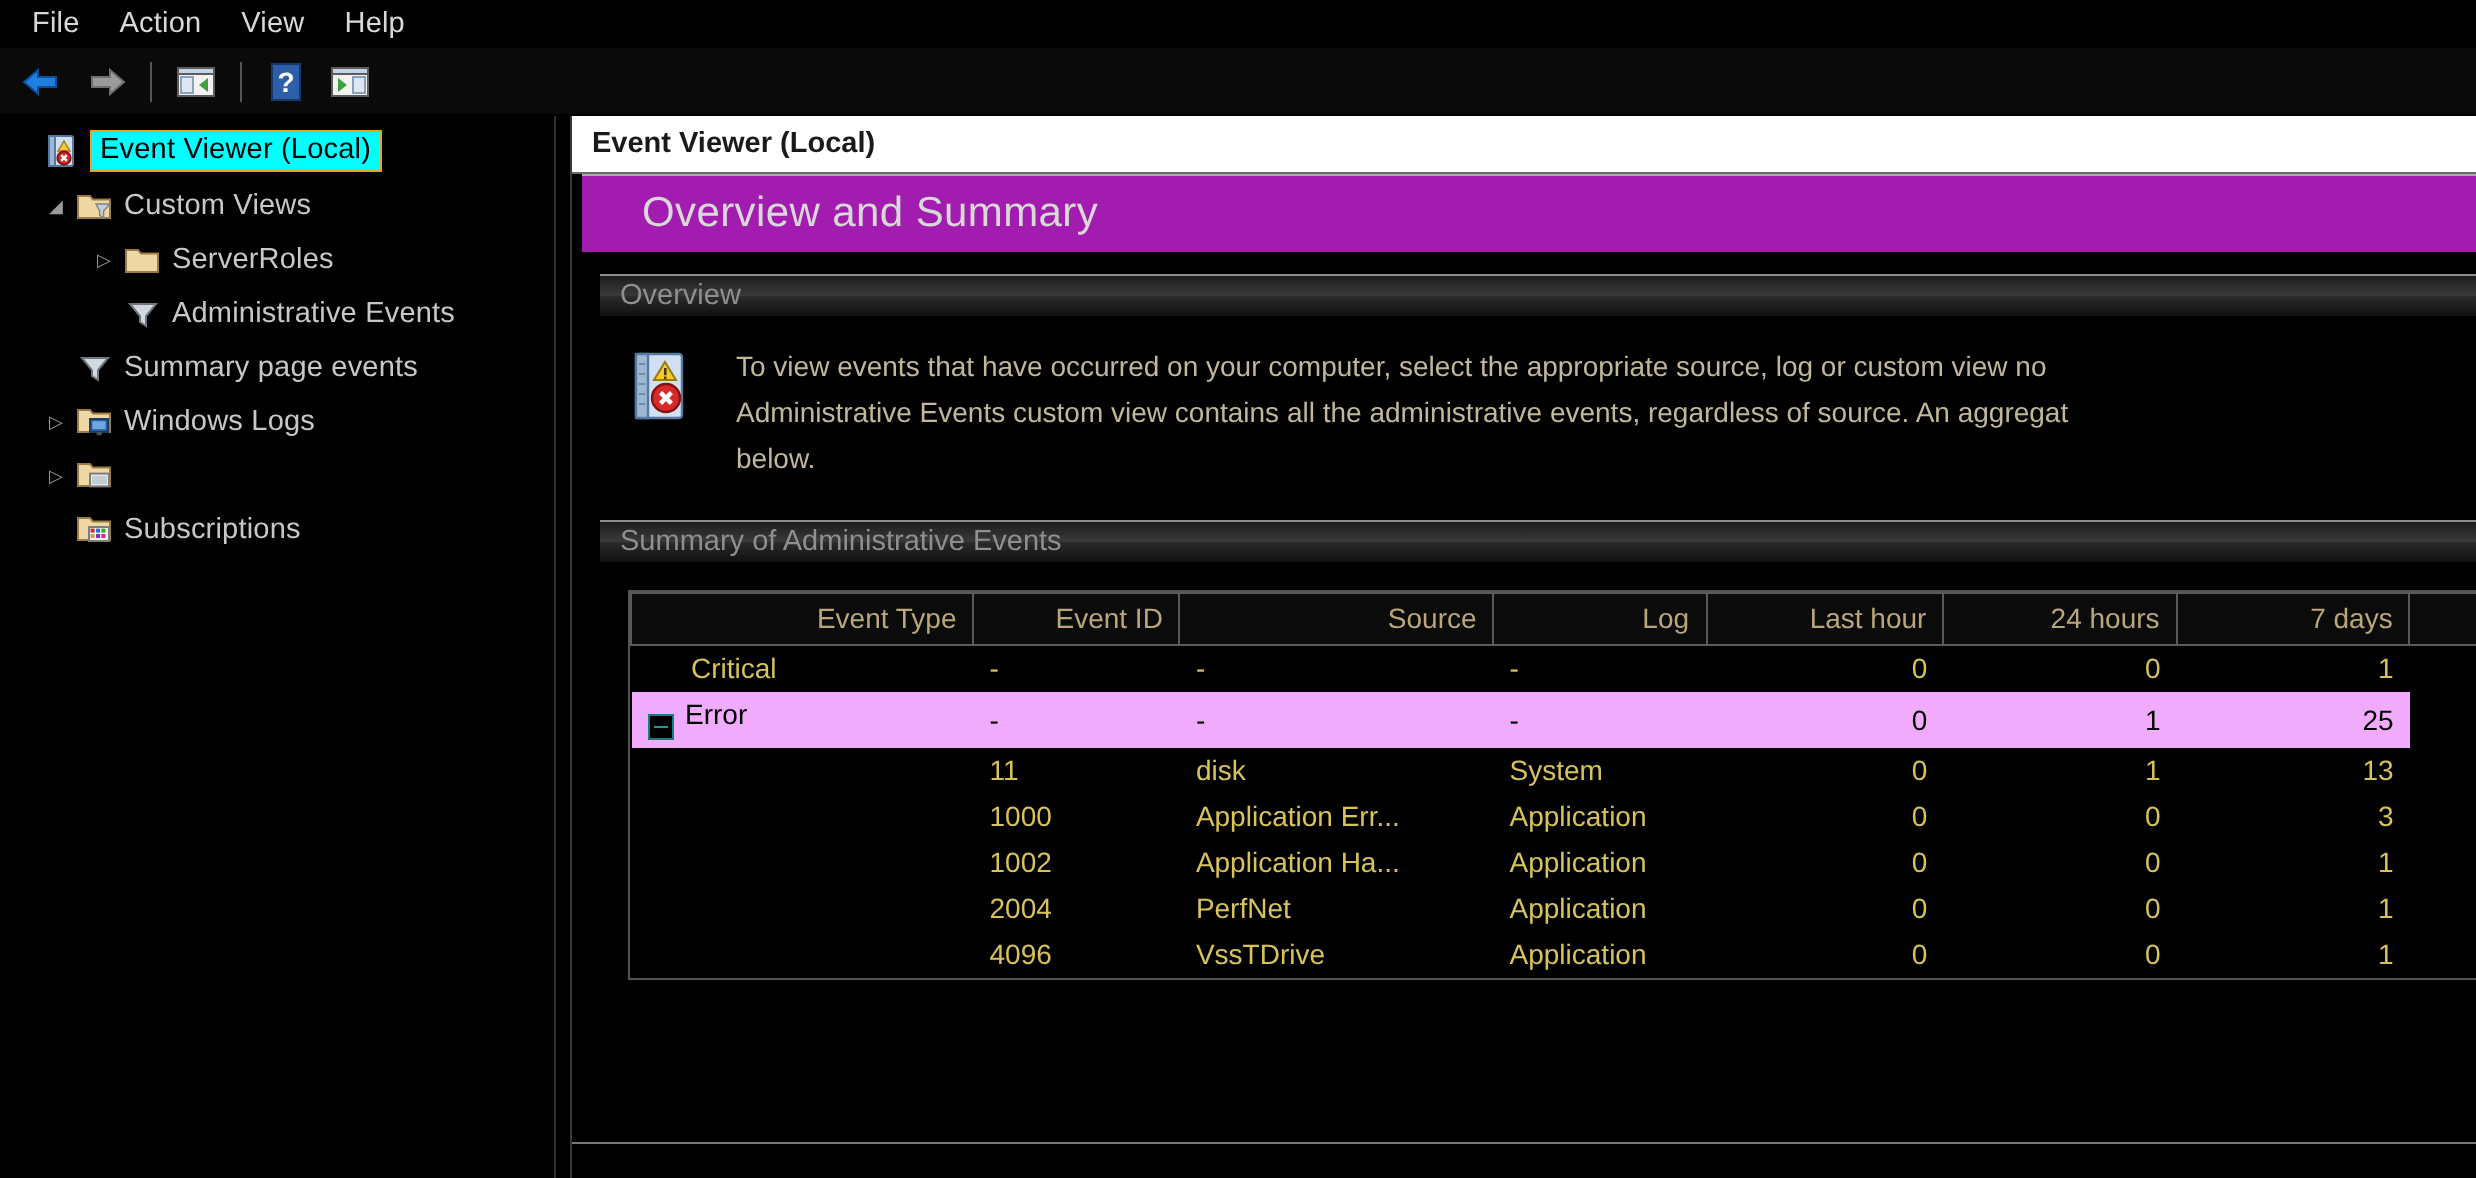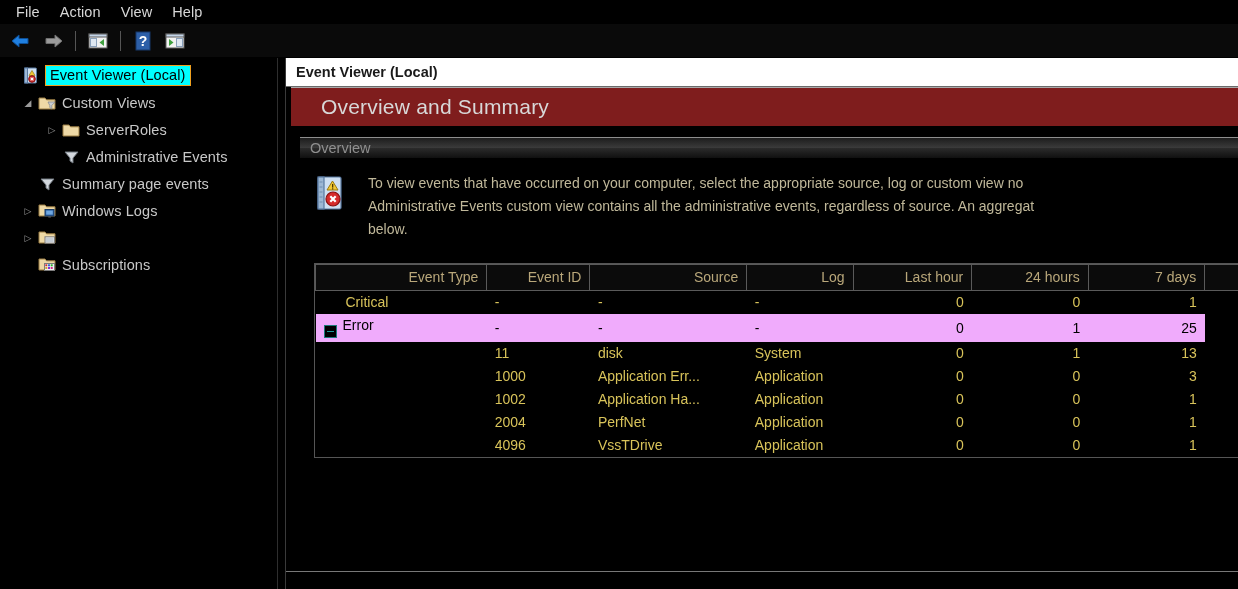--- a/index.html
+++ b/index.html
@@ -109,21 +109,21 @@
   .cphead {
     background: #ffffff;
     color: #1a1a1a;
     font-size: 14.5px;
     font-weight: bold;
     padding: 6px 0 6px 10px;
     height: 29px;
     border-bottom: 1px solid #6a6a6a;
   }
   .bigbar {
-    background: #7f1d1d;
+    background: #a21caf;
     height: 39px;
     display: flex;
     align-items: center;
     padding-left: 30px;
     border-top: 1px solid #a9a9a9;
     margin-left: 5px;
   }
   .bigbar span {
     color: #d8d8d8;
     font-size: 21px;
@@ -400,20 +400,23 @@
             <path d="M16.3,22.3 L21.7,27.7 M21.7,22.3 L16.3,27.7" stroke="#fff" stroke-width="2.2"></path>
           </svg>
         </div>
         <div class="ovtext">
           <span class="ln">To view events that have occurred on your computer, select the appropriate source, log or custom view no</span>
           <span class="ln">Administrative Events custom view contains all the administrative events, regardless of source. An aggregat</span>
           <span class="ln">below.</span>
         </div>
       </div>
 
+      <div class="sect-header">
+        <span>Summary of Administrative Events</span>
+      </div>
 
       <div class="tblwrap">
         <table class="summary">
           <colgroup>
             <col style="width:166px">
               <col style="width:100px">
               <col style="width:152px">
             <col style="width:103px">
               <col style="width:115px">
               <col style="width:113px">

